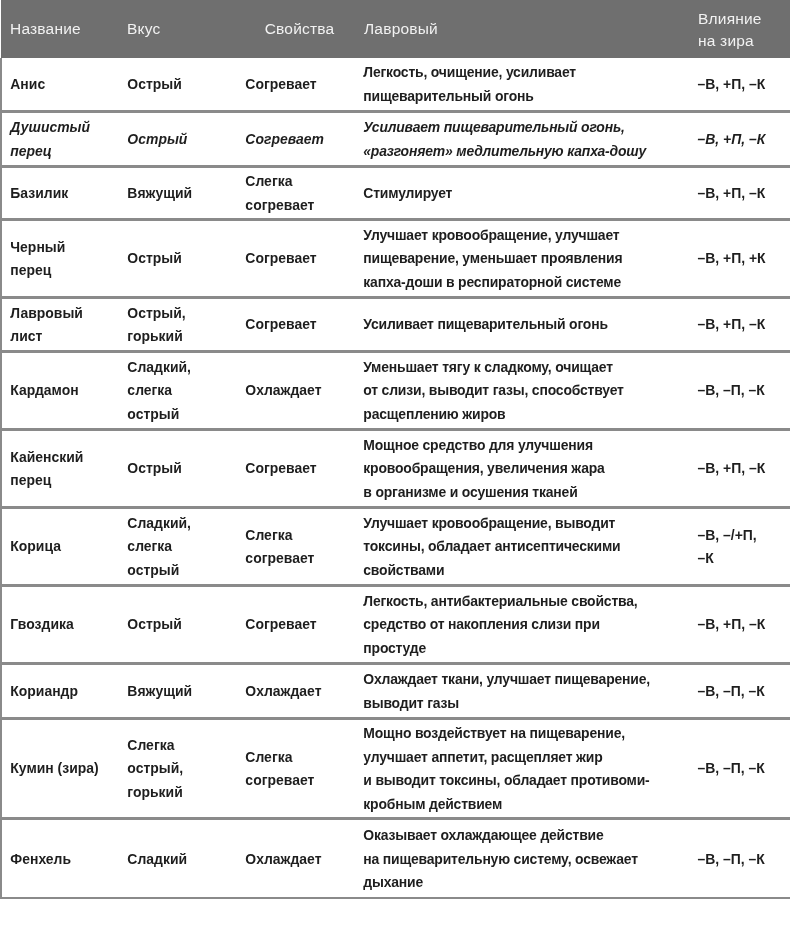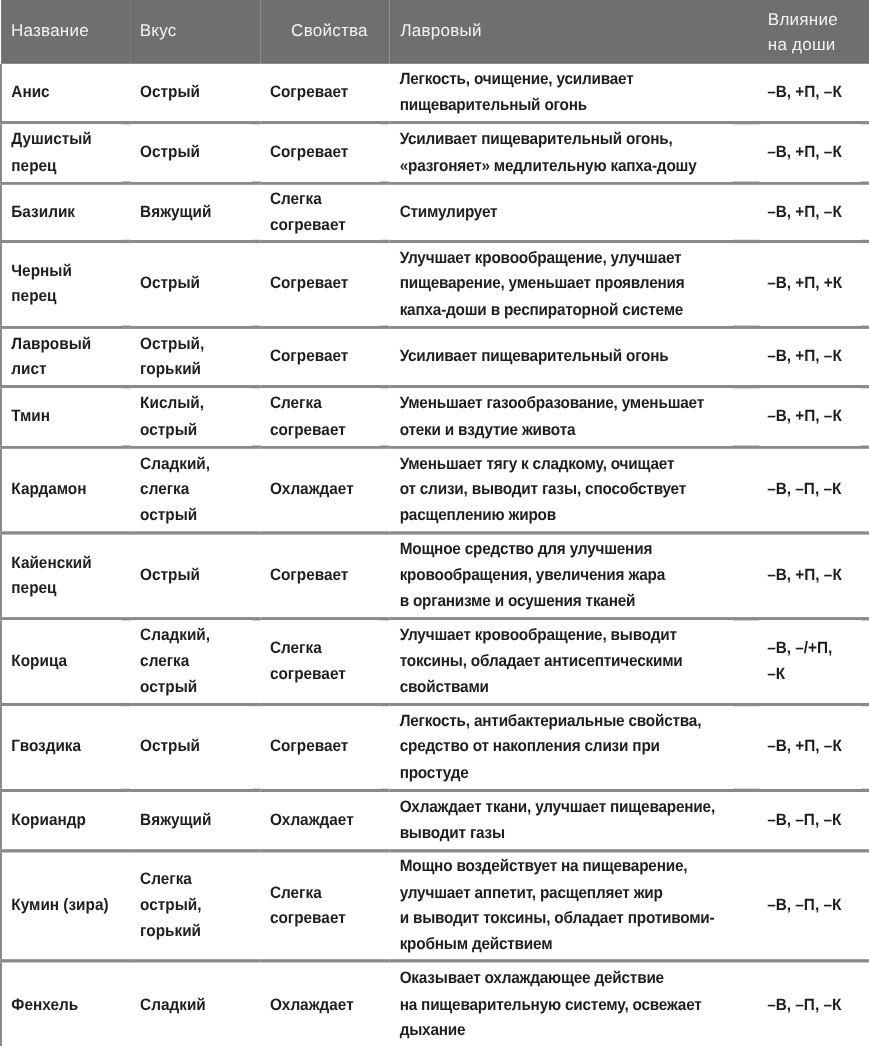--- a/index.html
+++ b/index.html
@@ -70,21 +70,21 @@
           <span class="cell-text">Вкус</span>
         </th>
       <th class="h-props">
           <span class="cell-text">Свойства</span>
         </th>
       <th class="h-super">
           <span class="cell-text">Лавровый</span>
         </th>
       <th class="h-dosha">
           <span class="cell-text">Влияние
-на доши</span>
+на зира</span>
         </th>
     </tr>
   </thead>
   <tbody id="table-body">
   <tr style="height: 53px;">
     <td class="name">
           <span class="cell-text">Анис</span>
         </td>
     <td class="taste">
           <span class="cell-text">Острый</span>
@@ -94,21 +94,21 @@
         </td>
     <td class="super">
           <span class="cell-text">Легкость, очищение, усиливает
 пищеварительный огонь</span>
         </td>
     <td class="dosha">
           <span class="cell-text">–В, +П, –К</span>
         </td>
   </tr>
 
-  <tr style="height: 55px;">
+  <tr style="height: 55px; font-style: italic;">
     <td class="name">
           <span class="cell-text">Душистый
 перец</span>
         </td>
     <td class="taste">
           <span class="cell-text">Острый</span>
         </td>
     <td class="props">
           <span class="cell-text">Согревает</span>
         </td>
@@ -174,40 +174,20 @@
           <span class="cell-text">Согревает</span>
         </td>
     <td class="super">
           <span class="cell-text">Усиливает пищеварительный огонь</span>
         </td>
     <td class="dosha">
           <span class="cell-text">–В, +П, –К</span>
         </td>
   </tr>
 
-  <tr style="height: 55px;">
-    <td class="name">
-          <span class="cell-text">Тмин</span>
-        </td>
-    <td class="taste">
-          <span class="cell-text">Кислый,
-острый</span>
-        </td>
-    <td class="props">
-          <span class="cell-text">Слегка
-согревает</span>
-        </td>
-    <td class="super">
-          <span class="cell-text">Уменьшает газообразование, уменьшает
-отеки и вздутие живота</span>
-        </td>
-    <td class="dosha">
-          <span class="cell-text">–В, +П, –К</span>
-        </td>
-  </tr>
 
   <tr style="height: 78px;">
     <td class="name">
           <span class="cell-text">Кардамон</span>
         </td>
     <td class="taste">
           <span class="cell-text">Сладкий,
 слегка
 острый</span>
         </td>

